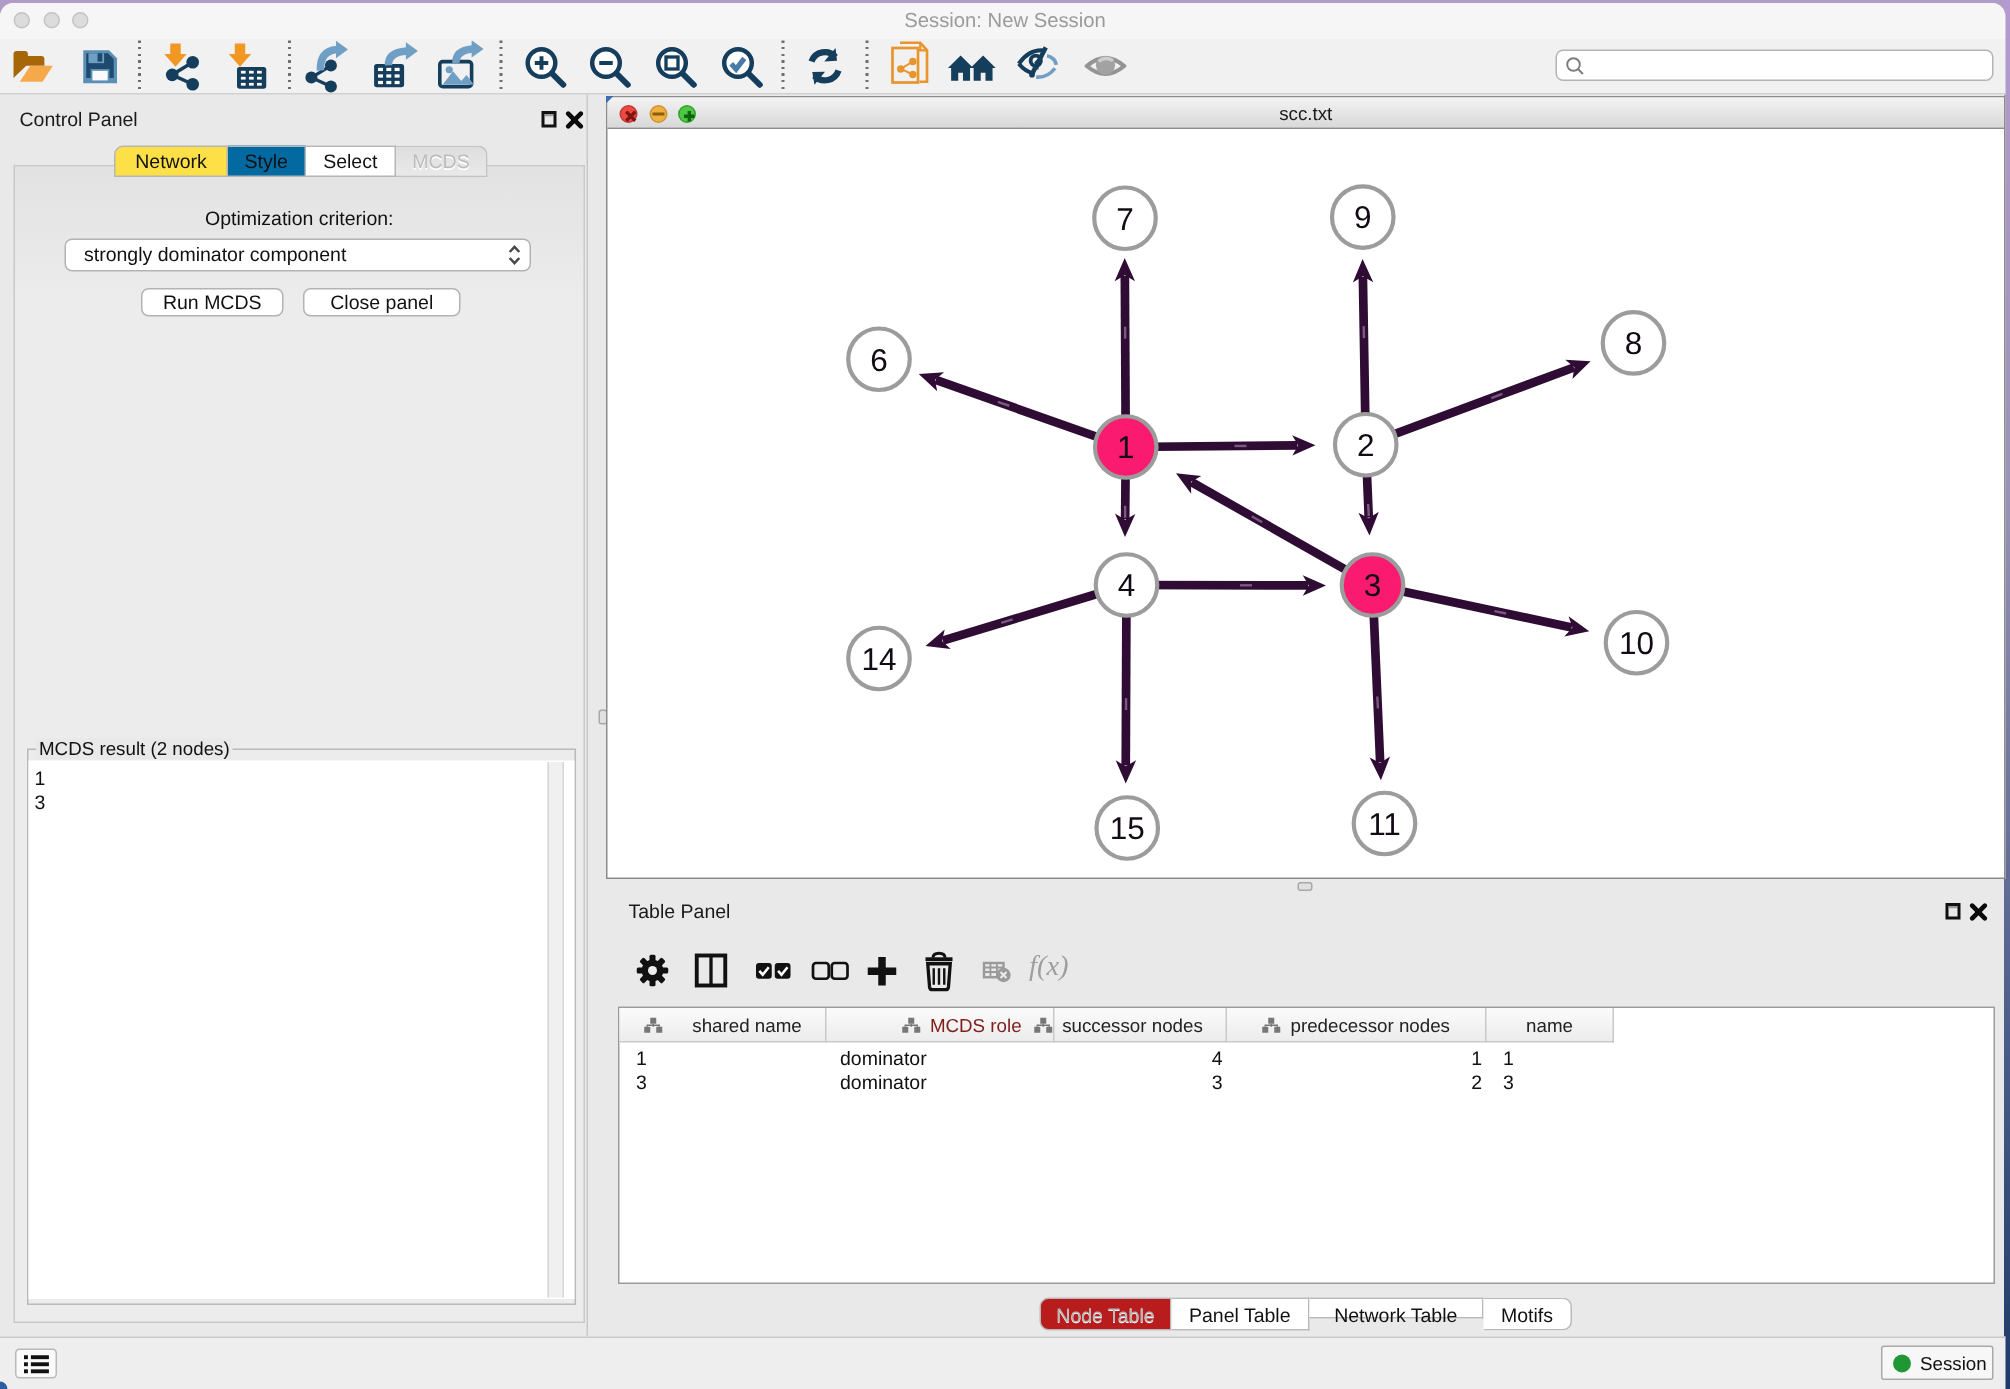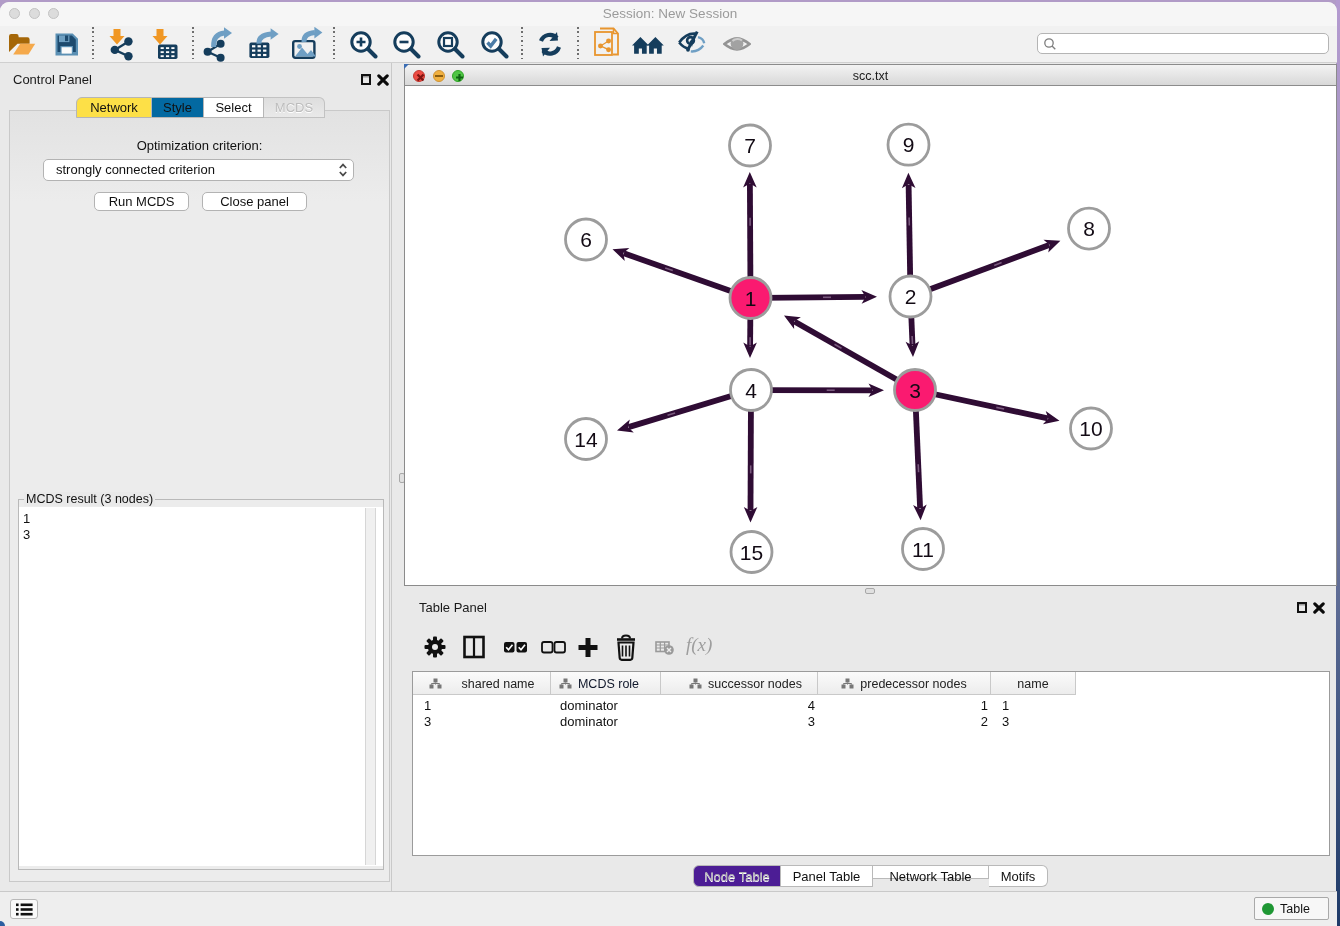--- a/index.html
+++ b/index.html
@@ -153,29 +153,29 @@
     <path d="M1.8,1.8 L10.2,10.2 M10.2,1.8 L1.8,10.2" stroke="#0a0a0a" stroke-width="3.1" stroke-linecap="round"></path>
   </svg>
 
 <div class="abs" style="left:9px;top:110px;width:381px;height:772px;border:1px solid #c9c9c9;background:linear-gradient(#e2e2e2,#ececec 90px,#ececec)"></div>
 
 <div class="abs" style="left:76px;top:97px;width:76px;height:21px;background:#fde047;border:1px solid #b6b6b6;border-radius:6px 0 0 0;font-size:13px;color:#111;text-align:center;line-height:20px">Network</div>
 <div class="abs" style="left:152px;top:97px;width:52px;height:21px;background:#0369a1;border:1px solid #b6b6b6;border-left:none;font-size:13px;color:#111;text-align:center;line-height:20px">Style</div>
 <div class="abs" style="left:204px;top:97px;width:60px;height:21px;background:#fff;border:1px solid #b6b6b6;border-left:none;font-size:13px;color:#111;text-align:center;line-height:20px">Select</div>
 <div class="abs" style="left:264px;top:97px;width:61px;height:21px;background:linear-gradient(#dedede,#e9e9e9);border:1px solid #c2c2c2;border-left:none;border-radius:0 6px 0 0;font-size:13px;color:#bcbcbc;text-shadow:0 1px 0 #fff;text-align:center;line-height:20px">MCDS</div>
 <div class="abs" style="left:9px;top:138px;width:381px;text-align:center;font-size:13px;color:#111">Optimization criterion:</div>
-<div class="abs" style="left:43px;top:159px;width:311px;height:22px;background:#fff;border:1px solid #b3b3b3;border-radius:5px;font-size:13px;color:#111;line-height:20px;padding-left:12px">strongly connected criterion</div>
+<div class="abs" style="left:43px;top:159px;width:311px;height:22px;background:#fff;border:1px solid #b3b3b3;border-radius:5px;font-size:13px;color:#111;line-height:20px;padding-left:12px">strongly dominator component</div>
 <svg class="abs" style="left:337px;top:162px" width="12" height="16" viewBox="0 0 12 16">
     <path d="M2.8,6 L6,2.6 L9.2,6 M2.8,10 L6,13.4 L9.2,10" fill="none" stroke="#4a4a4a" stroke-width="1.7"></path>
   </svg>
 <div class="abs" style="left:94px;top:192px;width:95px;height:19px;background:#fff;border:1px solid #b3b3b3;border-radius:5px;font-size:13px;color:#111;text-align:center;line-height:17px">Run MCDS</div>
 <div class="abs" style="left:202px;top:192px;width:105px;height:19px;background:#fff;border:1px solid #b3b3b3;border-radius:5px;font-size:13px;color:#111;text-align:center;line-height:17px">Close panel</div>
 
 <div class="abs" style="left:18px;top:499px;width:366px;height:371px;border:1px solid #b9b9b9"></div>
-<div class="abs" style="left:24px;top:492px;background:#e9e9e9;font-size:12.5px;color:#111;padding:0 2px">MCDS result (3 nodes)</div>
+<div class="abs" style="left:24px;top:492px;background:#e9e9e9;font-size:12.5px;color:#111;padding:0 2px">MCDS result (2 nodes)</div>
 <div class="abs" style="left:19px;top:507px;width:364px;height:359px;background:#fff"></div>
 <div class="abs" style="left:365px;top:508px;width:11px;height:357px;background:#f0f0f0;border-left:1px solid #d6d6d6;border-right:1px solid #d6d6d6"></div>
 <div class="abs" style="left:23px;top:511px;font-size:13px;color:#111;line-height:16.3px">1<br>3</div>
 
 <div class="abs" style="left:391px;top:63px;width:1px;height:828px;background:#c9c9c9"></div>
 
 <div class="abs" style="left:399px;top:473px;width:6px;height:10px;background:#e0e0e0;border:1px solid #a8a8a8;border-radius:2px"></div>
 <div class="abs" style="left:865px;top:588px;width:10px;height:6px;background:#e0e0e0;border:1px solid #a8a8a8;border-radius:2px"></div>
 
 <div class="abs" style="left:404px;top:64px;width:933px;height:522px;border:1px solid #8b8b8b;background:#fff"></div>
@@ -302,21 +302,21 @@
 <div class="abs" style="left:413px;top:672px;width:663px;height:23px;background:linear-gradient(#fbfbfb,#ececec);border-bottom:1px solid #c9c9c9"></div>
 <div class="abs" style="left:413px;top:672px;width:138px;height:23px;border-right:1px solid #c9c9c9;display:flex;align-items:center;justify-content:center;gap:20px;font-size:12.5px;color:#222">
     <svg width="13" height="11" viewBox="0 0 13 11" style="flex:0 0 auto">
       <rect x="4.5" y="0.5" width="4" height="4" fill="#777"></rect>
       <rect x="0.5" y="6.5" width="4" height="4" fill="#777"></rect>
       <rect x="8.5" y="6.5" width="4" height="4" fill="#777"></rect>
       <path d="M6.5,4.5 v2 M2.5,6.5 v-1 h8 v1" fill="none" stroke="#777" stroke-width="1"></path>
     </svg>
     <span>shared name</span>
   </div>
-<div class="abs" style="left:538px;top:672px;width:123px;height:23px;border-right:1px solid #c9c9c9;display:flex;align-items:center;justify-content:center;gap:6px;font-size:12.5px;color:#0f172a">
+<div class="abs" style="left:580px;top:672px;width:123px;height:23px;border-right:1px solid #c9c9c9;display:flex;align-items:center;justify-content:center;gap:6px;font-size:12.5px;color:#7f1d1d">
     <svg width="13" height="11" viewBox="0 0 13 11" style="flex:0 0 auto">
       <rect x="4.5" y="0.5" width="4" height="4" fill="#777"></rect>
       <rect x="0.5" y="6.5" width="4" height="4" fill="#777"></rect>
       <rect x="8.5" y="6.5" width="4" height="4" fill="#777"></rect>
       <path d="M6.5,4.5 v2 M2.5,6.5 v-1 h8 v1" fill="none" stroke="#777" stroke-width="1"></path>
     </svg>
     <span>MCDS role</span>
   </div>
 <div class="abs" style="left:674px;top:672px;width:144px;height:23px;border-right:1px solid #c9c9c9;display:flex;align-items:center;justify-content:center;gap:6px;font-size:12.5px;color:#222">
     <svg width="13" height="11" viewBox="0 0 13 11" style="flex:0 0 auto">
@@ -344,33 +344,33 @@
 <div class="abs" style="left:560px;top:698px;font-size:13px;color:#111">dominator</div>
 <div class="abs" style="left:674px;top:698px;width:141px;text-align:right;font-size:13px;color:#111">4</div>
 <div class="abs" style="left:818px;top:698px;width:170px;text-align:right;font-size:13px;color:#111">1</div>
 <div class="abs" style="left:1002px;top:698px;font-size:13px;color:#111">1</div>
 <div class="abs" style="left:424px;top:714px;font-size:13px;color:#111">3</div>
 <div class="abs" style="left:560px;top:714px;font-size:13px;color:#111">dominator</div>
 <div class="abs" style="left:674px;top:714px;width:141px;text-align:right;font-size:13px;color:#111">3</div>
 <div class="abs" style="left:818px;top:714px;width:170px;text-align:right;font-size:13px;color:#111">2</div>
 <div class="abs" style="left:1002px;top:714px;font-size:13px;color:#111">3</div>
 
-<div class="abs" style="left:693px;top:865px;width:88px;height:22px;background:#4c1d95;border:1px solid #b9b9b9;border-radius:6px 0 0 6px;font-size:13px;color:#b5b5b5;text-shadow:0 1px 0 #fff;text-align:center;line-height:21px">Node Table</div>
+<div class="abs" style="left:693px;top:865px;width:88px;height:22px;background:#b91c1c;border:1px solid #b9b9b9;border-radius:6px 0 0 6px;font-size:13px;color:#b5b5b5;text-shadow:0 1px 0 #fff;text-align:center;line-height:21px">Node Table</div>
 <div class="abs" style="left:781px;top:865px;width:92px;height:22px;background:#fff;border:1px solid #b9b9b9;border-left:none;font-size:13px;color:#111;text-align:center;line-height:21px">Panel Table</div>
 <div class="abs" style="left:873px;top:865px;width:116px;height:14px;background:#fff;border:1px solid #b9b9b9;border-left:none;font-size:13px;color:#111;text-align:center;line-height:21px">Network Table</div>
 <div class="abs" style="left:989px;top:865px;width:59px;height:22px;background:#fff;border:1px solid #b9b9b9;border-left:none;border-radius:0 6px 6px 0;font-size:13px;color:#111;text-align:center;line-height:21px">Motifs</div>
 
 <div class="abs" style="left:0;top:891px;width:1337px;height:35px;background:#eeeeee;border-top:1px solid #c9c9c9"></div>
 <div class="abs" style="left:10px;top:899px;width:28px;height:20px;background:#fafafa;border:1px solid #b9b9b9;border-radius:3px"></div>
 <svg class="abs" style="left:16px;top:903px" width="17" height="13" viewBox="0 0 17 13">
     <g fill="#111">
       <rect x="0" y="0.5" width="2.6" height="2.6"></rect>
       <rect x="0" y="5.2" width="2.6" height="2.6"></rect>
       <rect x="0" y="9.9" width="2.6" height="2.6"></rect>
       <rect x="4.6" y="0.5" width="12" height="2.6"></rect>
       <rect x="4.6" y="5.2" width="12" height="2.6"></rect>
       <rect x="4.6" y="9.9" width="12" height="2.6"></rect>
     </g>
   </svg>
 <div class="abs" style="left:1254px;top:897px;width:75px;height:23px;background:#f7f7f7;border:1px solid #a9a9a9;border-radius:2px"></div>
 <div class="abs" style="left:1262px;top:903px;width:12px;height:12px;border-radius:50%;background:#1f9734"></div>
-<div class="abs" style="left:1280px;top:902px;font-size:12.5px;color:#111">Table</div>
+<div class="abs" style="left:1280px;top:902px;font-size:12.5px;color:#111">Session</div>
 <div class="abs" style="left:0;top:921px;width:5px;height:5px;background:#2c5ea0;border-radius:0 5px 0 0"></div>
 
 </body></html>

